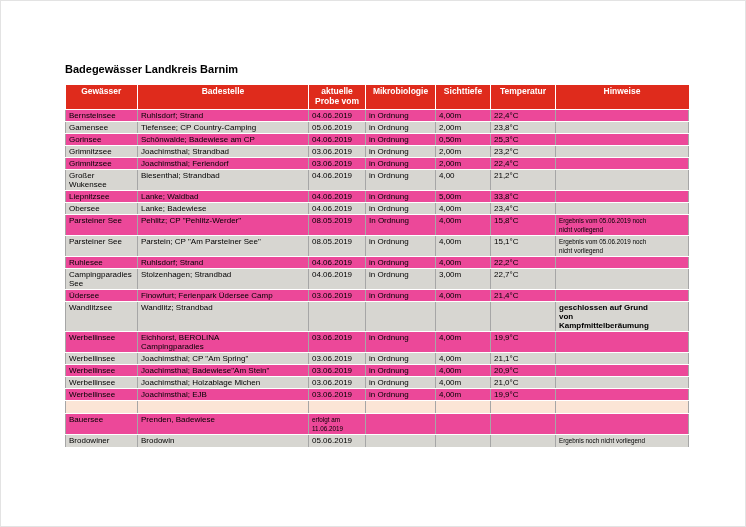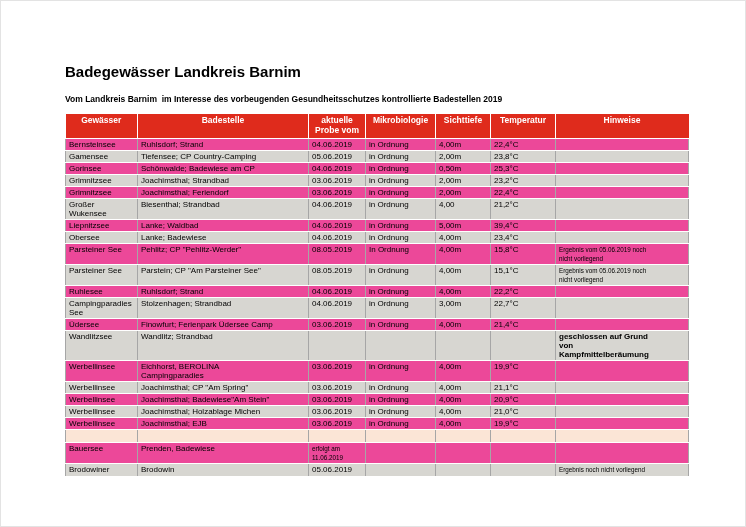--- a/index.html
+++ b/index.html
@@ -16,21 +16,21 @@
     width:746px;height:527px;
     background:#ffffff;
     font-family:"Liberation Sans", sans-serif;
     color:var(--text);
     position:relative;
     overflow:hidden;
     box-sizing:border-box;
     border:1px solid #e3e3e3;
   }
   .content{position:absolute;left:64px;top:0;width:626px;}
-  .title{font-size:15px;font-weight:bold;margin:62px 0 0 0;}
+  .title{font-size:11px;font-weight:bold;margin:62px 0 0 0;}
   .subtitle{font-size:8.5px;font-weight:bold;margin:14px 0 0 0;white-space:pre-wrap;}
   table{border-collapse:collapse;table-layout:fixed;width:623px;margin-top:10px;}
   col.c1{width:72px}
   col.c2{width:171px}
   col.c3{width:57px}
   col.c4{width:70px}
   col.c5{width:55px}
   col.c6{width:65px}
   col.c7{width:133px}
   th{
@@ -61,21 +61,20 @@
   .row-peach{background:var(--row-peach);}
   .row-peach td{height:10px;}
   td.small{font-size:6.3px;line-height:8.5px;padding-top:2px;}
   td.bold{font-weight:bold;margin-top:40px;}
 </style>
 </head>
 <body>
 
 <div class="content">
   <h1 class="title">Badegewässer Landkreis Barnim</h1>
-  <h2 class="subtitle">Vom Landkreis Barnim  im Interesse des vorbeugenden Gesundheitsschutzes kontrollierte Badestellen 2019</h2>
 
   <table>
     <colgroup>
       <col class="c1">
         <col class="c2">
         <col class="c3">
         <col class="c4">
         <col class="c5">
         <col class="c6">
         <col class="c7">
@@ -147,21 +146,21 @@
           <td>4,00</td>
           <td>21,2°C</td>
           <td></td>
         </tr>
         <tr class="row-white">
           <td>Liepnitzsee</td>
           <td>Lanke; Waldbad</td>
           <td>04.06.2019</td>
           <td>in Ordnung</td>
           <td>5,00m</td>
-          <td>39,4°C</td>
+          <td>33,8°C</td>
           <td></td>
         </tr>
         <tr class="row-gray">
           <td>Obersee</td>
           <td>Lanke; Badewiese</td>
           <td>04.06.2019</td>
           <td>in Ordnung</td>
           <td>4,00m</td>
           <td>23,4°C</td>
           <td></td>

